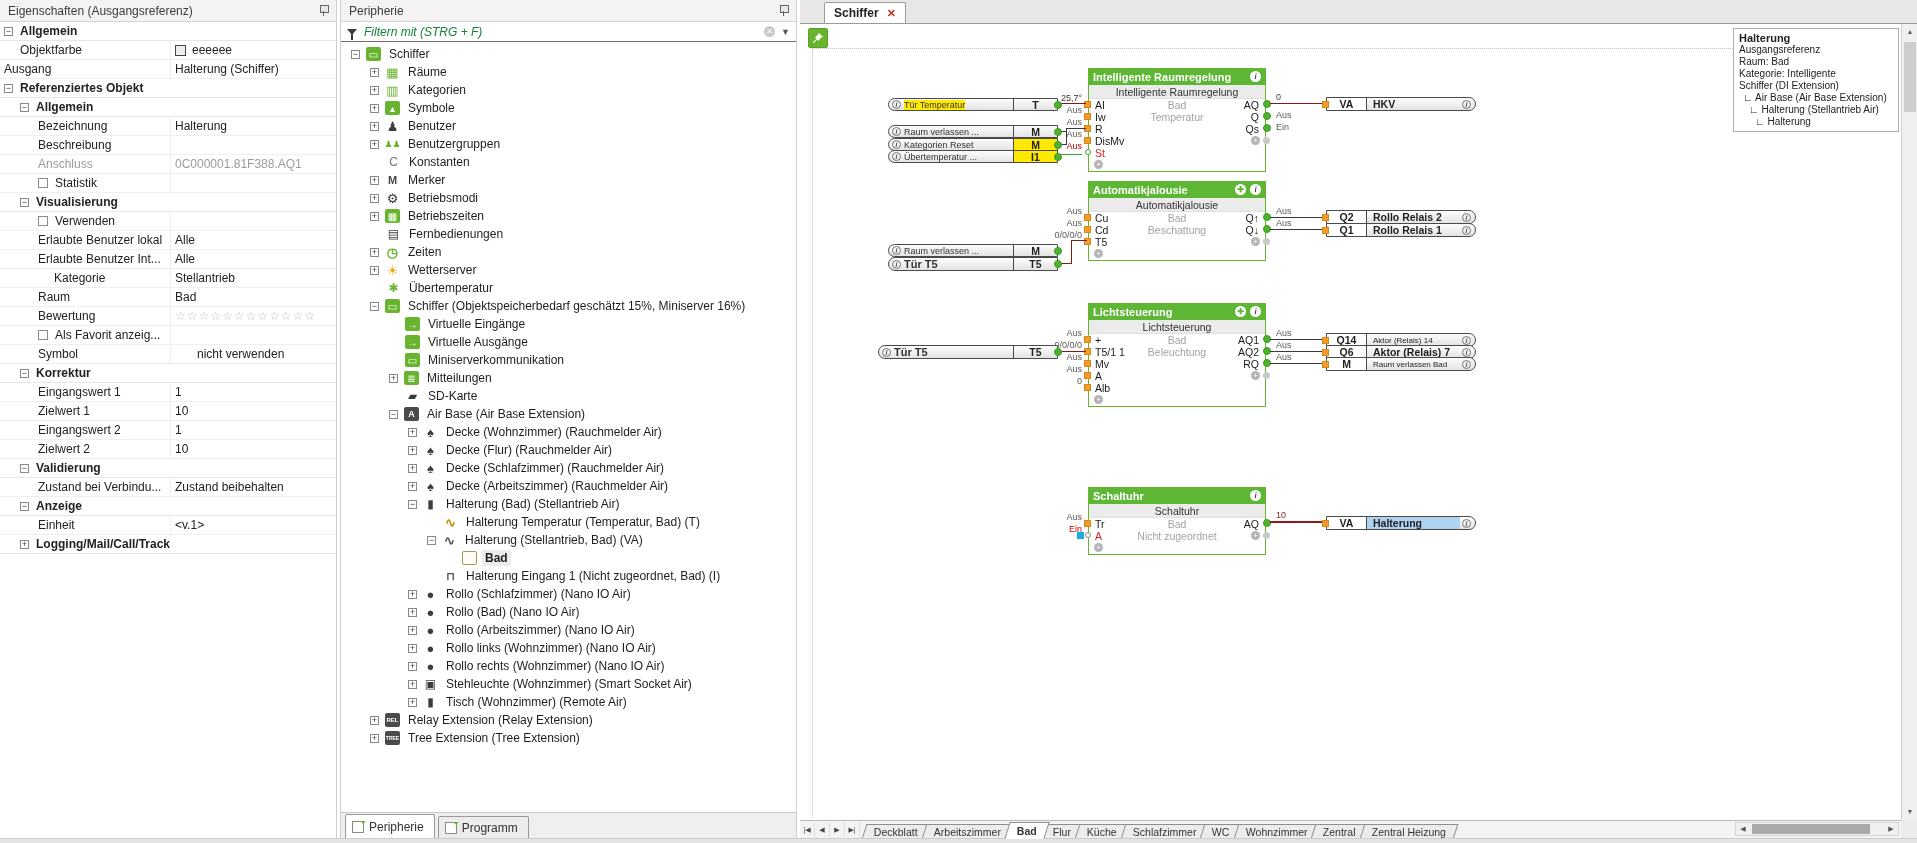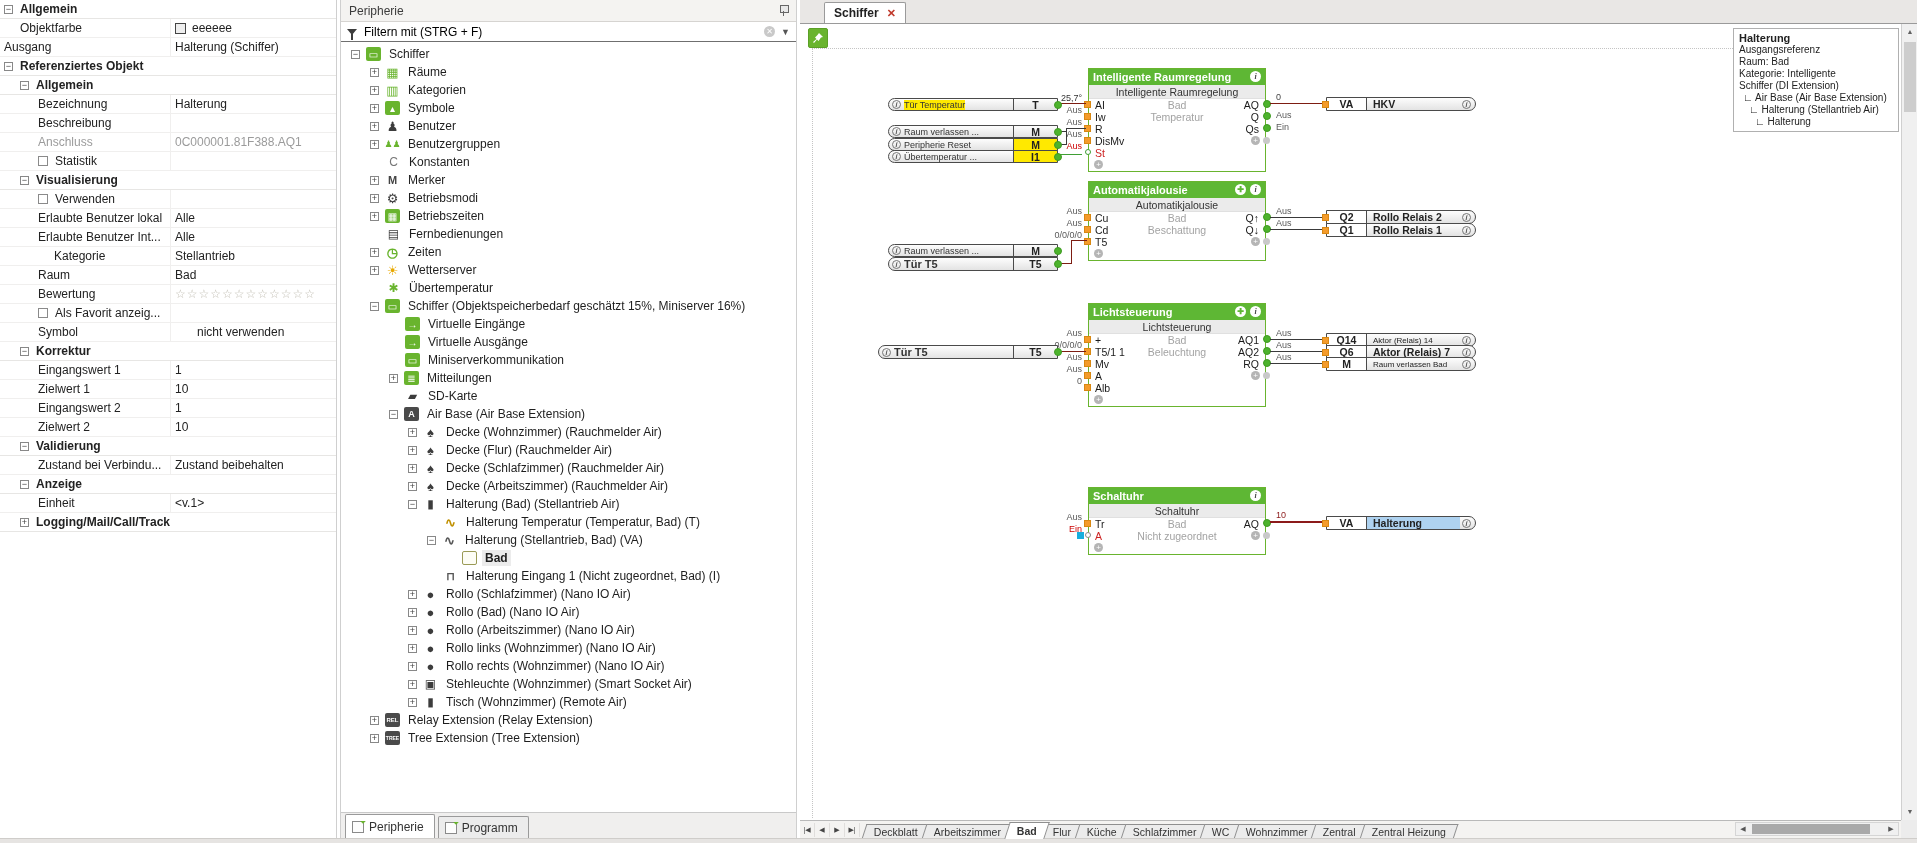--- a/index.html
+++ b/index.html
@@ -28,21 +28,21 @@
   .expbox { width:9px; height:9px; border:1px solid #888; background:#fff; font-size:9px; line-height:7px; text-align:center; color:#444; display:inline-block; margin-right:7px; font-weight:normal; flex:0 0 9px; }
   .chk { width:10px; height:10px; border:1px solid #8a8a8a; background:#fff; display:inline-block; margin-right:7px; flex:0 0 10px; }
   .swatch { width:11px; height:11px; border:1px solid #444; display:inline-block; margin-right:6px; flex:0 0 11px; }
   .stars { color:#c2bfb4; font-size:12px; letter-spacing:1px; }
 
   
   #mid-panel { position:absolute; left:340px; top:0; width:457px; height:838px; background:#fff; border-left:1px solid #cfcfcf; border-right:1px solid #cfcfcf; }
   .filter-row { height:20px; display:flex; align-items:center; padding:0 6px; border-bottom:1px solid #6f6f6f; color:#999; }
   .funnel { width:0; height:0; border-left:5px solid transparent; border-right:5px solid transparent; border-top:6px solid #3c3c3c; position:relative; margin-right:7px; }
   .funnel:after { content:""; position:absolute; left:-1px; top:-1px; width:2px; height:6px; background:#3c3c3c; }
-  .filter-text { flex:1; font-size:12px; color:#000000; }
+  .filter-text { flex:1; font-style:italic; font-size:12px; color:#15803d; }
   .filter-x { width:11px; height:11px; border-radius:50%; background:#c9c9c9; color:#fff; font-size:8px; line-height:11px; text-align:center; margin-right:6px; }
   .filter-dd { color:#555; font-size:9px; }
   #tree { position:absolute; top:42px; left:0; right:0; bottom:26px; overflow:hidden; padding-top:3px; }
   .trow { height:18px; display:flex; align-items:center; white-space:nowrap; font-size:12px; color:#1e1e1e; }
   .trow .tlabel { padding:1px 3px; }
   .trow.sel .tlabel { background:#ececec; font-weight:bold; }
   .ticon { display:inline-flex; width:15px; height:14px; align-items:center; justify-content:center; margin-right:5px; flex:0 0 15px; font-size:11px; }
   .ticon.boxed { border-radius:2px; }
   .mid-tabs { position:absolute; left:0; bottom:0; height:26px; right:0; background:#f0efee; border-top:1px solid #c9c9c9; display:flex; align-items:flex-end; padding-left:4px; }
   .mtab { height:22px; display:flex; align-items:center; padding:0 10px 0 6px; border:1px solid #9a9a9a; border-bottom:none; background:#ececec; margin-right:3px; font-size:12px; color:#333; border-radius:2px 2px 0 0; }
@@ -118,20 +118,24 @@
   .hsbtn { position:absolute; top:0; width:14px; height:12px; font-size:7px; color:#555; text-align:center; line-height:12px; }
   #corner { position:absolute; left:1101px; top:820px; width:16px; height:18px; background:#ececec; }
   #bottom-strip { position:absolute; left:0; top:838px; width:1917px; height:5px; background:#e6e4e2; border-top:1px solid #cfcdca; }
 </style>
 </head>
 <body>
 
 <div id="app">
 
   <section id="left-panel">
+    <div class="panel-title">
+      <span class="t">Eigenschaften (Ausgangsreferenz)</span>
+      <span class="pinicon"></span>
+    </div>
     <div id="prop-rows">
         <div class="prow group">
           <div class="lab" style="padding-left: 4px;">
             <span class="expbox">−</span>
             <span>Allgemein</span>
           </div>
         </div>
         <div class="prow">
           <div class="lab" style="padding-left: 20px;">
             <span>Objektfarbe</span>
@@ -761,21 +765,21 @@
           <span class="gdot"></span>
         </div>
         <div class="iref" style="width: 170px; left: 88px; top: 101px;">
           <span class="icircle">i</span>
           <span class="rname"><span>Raum verlassen ...</span></span>
           <span class="rletter">M</span>
           <span class="gdot"></span>
         </div>
         <div class="iref" style="width: 170px; left: 88px; top: 114px;">
           <span class="icircle">i</span>
-          <span class="rname"><span>Peripherie Reset</span></span>
+          <span class="rname"><span>Kategorien Reset</span></span>
           <span class="rletter hl">M</span>
           <span class="gdot"></span>
         </div>
         <div class="iref" style="width: 170px; left: 88px; top: 126px;">
           <span class="icircle">i</span>
           <span class="rname"><span>Übertemperatur ...</span></span>
           <span class="rletter hl">I1</span>
           <span class="gdot"></span>
         </div>
         <div class="iref" style="width: 170px; left: 88px; top: 220px;">

